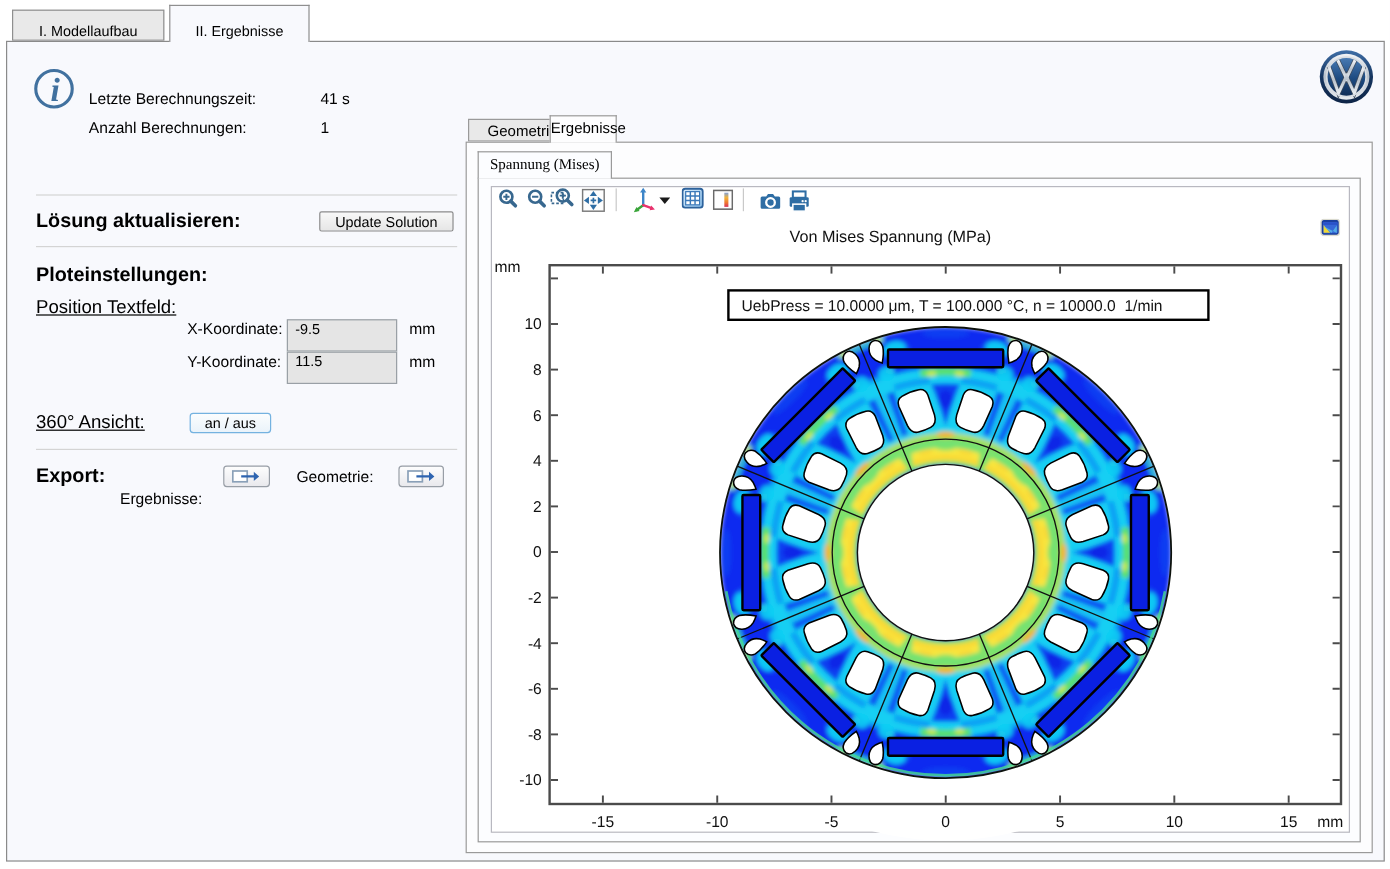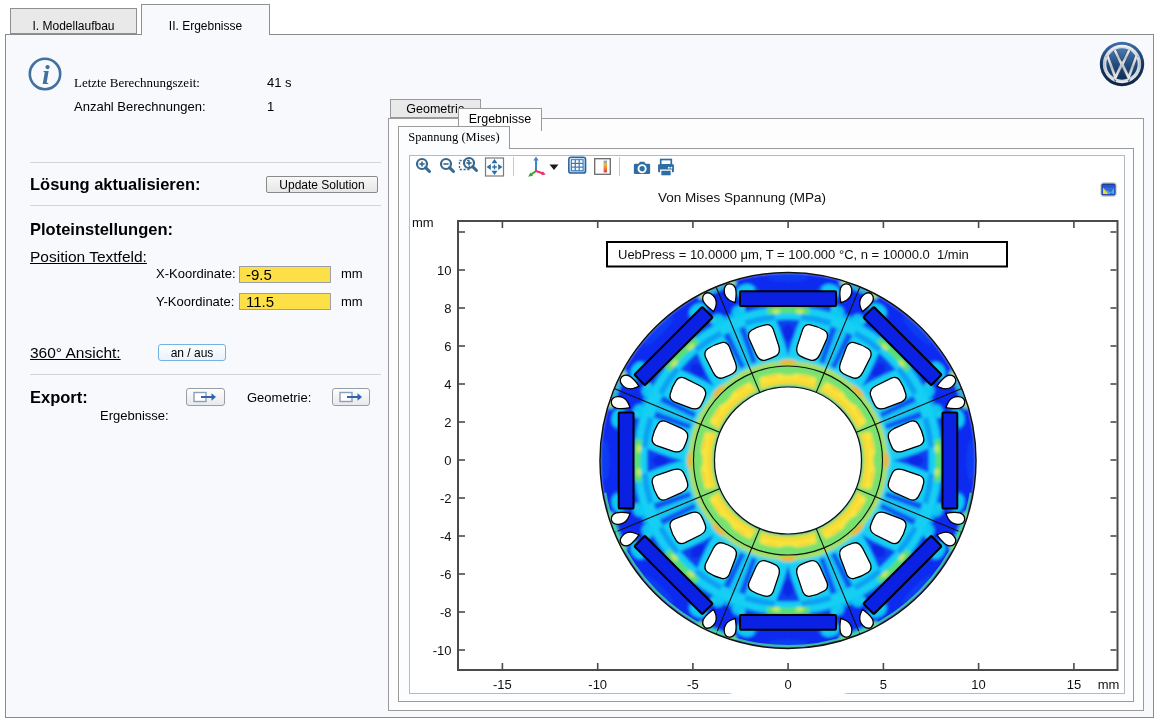--- a/index.html
+++ b/index.html
@@ -1,38 +1,38 @@
 <!DOCTYPE html>
 <html><head><meta charset="utf-8">
 <style>
 * { margin:0; padding:0; box-sizing:border-box; }
 html,body { width:1158px; height:724px; background:#fff; font-family:"Liberation Sans",sans-serif; color:#000; overflow:hidden; }
 .abs { position:absolute; }
 .lbl { position:absolute; font-size:13px; white-space:nowrap; }
 .hdr { position:absolute; font-size:16.5px; font-weight:bold; white-space:nowrap; }
 .uhdr { position:absolute; font-size:15.5px; text-decoration:underline; white-space:nowrap; }
 .sep { position:absolute; left:30px; width:351px; height:1px; background:#d4d4d4; }
-.inp { position:absolute; width:91.5px; height:17px; border:1px solid #9aa0a6; background:#fde047; font-size:15px; padding:0 0 0 6px; line-height:15px; }
+.inp { position:absolute; width:91.5px; height:27px; border:1px solid #9aa0a6; background:#e5e5e5; font-size:12px; padding:0 0 0 6px; line-height:15px; }
 .btn { position:absolute; border:1px solid #8a8a8a; border-radius:2px; background:linear-gradient(#f8f8f8,#e6e6e6); font-size:12px; text-align:center; }
 .expbtn { position:absolute; width:38.5px; height:18px; border:1px solid #989ea6; border-radius:3px; background:linear-gradient(#fdfdfd,#e9e9ed); display:flex; align-items:center; justify-content:center; }
 .tab { position:absolute; border:1px solid #8f8f8f; font-weight:normal; font-size:12px; text-align:center; overflow:hidden; }
 .stab { position:absolute; border:1px solid #9a9a9a; font-size:12.5px; text-align:center; }
 </style></head>
 <body>
 
 <div class="tab" style="left:10px;top:8px;width:127px;height:26px;background:#e9e9e9;line-height:34px;">I. Modellaufbau</div>
-<div class="tab" style="left:141px;top:4px;width:129px;height:31px;background:#f8f9fd;border-bottom:none;line-height:42px;z-index:3;">II. Ergebnisse</div>
+<div class="tab" style="left:141px;top:4px;width:117px;height:31px;background:#f8f9fd;border-bottom:none;line-height:42px;z-index:3;">II. Ergebnisse</div>
 
 <div class="abs" style="left:5px;top:34px;width:1149px;height:684px;border:1px solid #8a8a8a;background:#f8f9fd;"></div>
 
 <svg width="36" height="36" viewBox="0 0 36 36" style="position:absolute;left:27px;top:56px;">
 <circle cx="18" cy="18" r="15.2" fill="none" stroke="#41719f" stroke-width="2.6"></circle>
 <text x="19" y="28" text-anchor="middle" style="font-family:&quot;Liberation Serif&quot;,serif;font-style:italic;font-weight:bold;font-size:28px;fill:#41719f;">i</text>
 </svg>
-<div class="lbl" style="left:74px;top:75px;font-family:Liberation Serif, serif;">Letzte Berechnungszeit:</div>
+<div class="lbl" style="left:74px;top:75px;">Letzte Berechnungszeit:</div>
 <div class="lbl" style="left:267px;top:75px;">41 s</div>
 <div class="lbl" style="left:74px;top:99px;">Anzahl Berechnungen:</div>
 <div class="lbl" style="left:267px;top:99px;">1</div>
 
 <div class="sep" style="top:162px;"></div>
 <div class="hdr" style="left:30px;top:175px;">Lösung aktualisieren:</div>
 <div class="btn" style="left:266px;top:175.5px;width:112px;height:17px;line-height:16px;">Update Solution</div>
 <div class="sep" style="top:205px;"></div>
 <div class="hdr" style="left:30px;top:220px;">Ploteinstellungen:</div>
 
@@ -92,21 +92,21 @@
 <path d="M8.4 14.6 L16.4 36.6 L23 22.6 L29.6 36.6 L37.6 14.6"></path>
 </g>
 <g fill="none" stroke="url(#vws)" stroke-width="2.5" stroke-linecap="butt">
 <path d="M15.8 9.2 L23 24.2 L30.2 9.2"></path>
 <path d="M8.4 14.6 L16.4 36.6 L23 22.6 L29.6 36.6 L37.6 14.6"></path>
 </g>
 <circle cx="23" cy="23" r="16.4" fill="none" stroke="#d8dde3" stroke-width="1.4"></circle>
 </svg>
 
 <div class="stab" style="left:390px;top:99px;width:91px;height:19px;background:#e9e9e9;line-height:18px;">Geometrie</div>
-<div class="stab" style="left:458px;top:108px;width:84px;height:23px;background:#fdfdfe;border-bottom:none;line-height:21px;z-index:3;">Ergebnisse</div>
+<div class="stab" style="left:458px;top:96px;width:56px;height:23px;background:#fdfdfe;border-bottom:none;line-height:21px;z-index:3;">Ergebnisse</div>
 <div class="abs" style="left:388px;top:118px;width:756px;height:593px;border:1px solid #9a9a9a;background:#fdfdfe;"></div>
 
 <div class="stab" style="left:398px;top:126px;width:112px;height:23px;background:#fcfdff;border-bottom:none;line-height:21px;z-index:3;font-family:Liberation Serif, serif;">Spannung (Mises)</div>
 <div class="abs" style="left:398px;top:148px;width:736px;height:554px;border:1px solid #9a9a9a;background:#fcfdff;"></div>
 
 <div class="abs" style="left:409px;top:155px;width:716px;height:539px;border:1px solid #b8b8c0;background:#fff;"></div>
 
 <div style="position:absolute;left:412px;top:155px;"><svg width="26" height="24" viewBox="0 0 26 24">
       <g stroke="#38688f" fill="none">
         <circle cx="10" cy="9" r="5" stroke-width="2.2"></circle>

